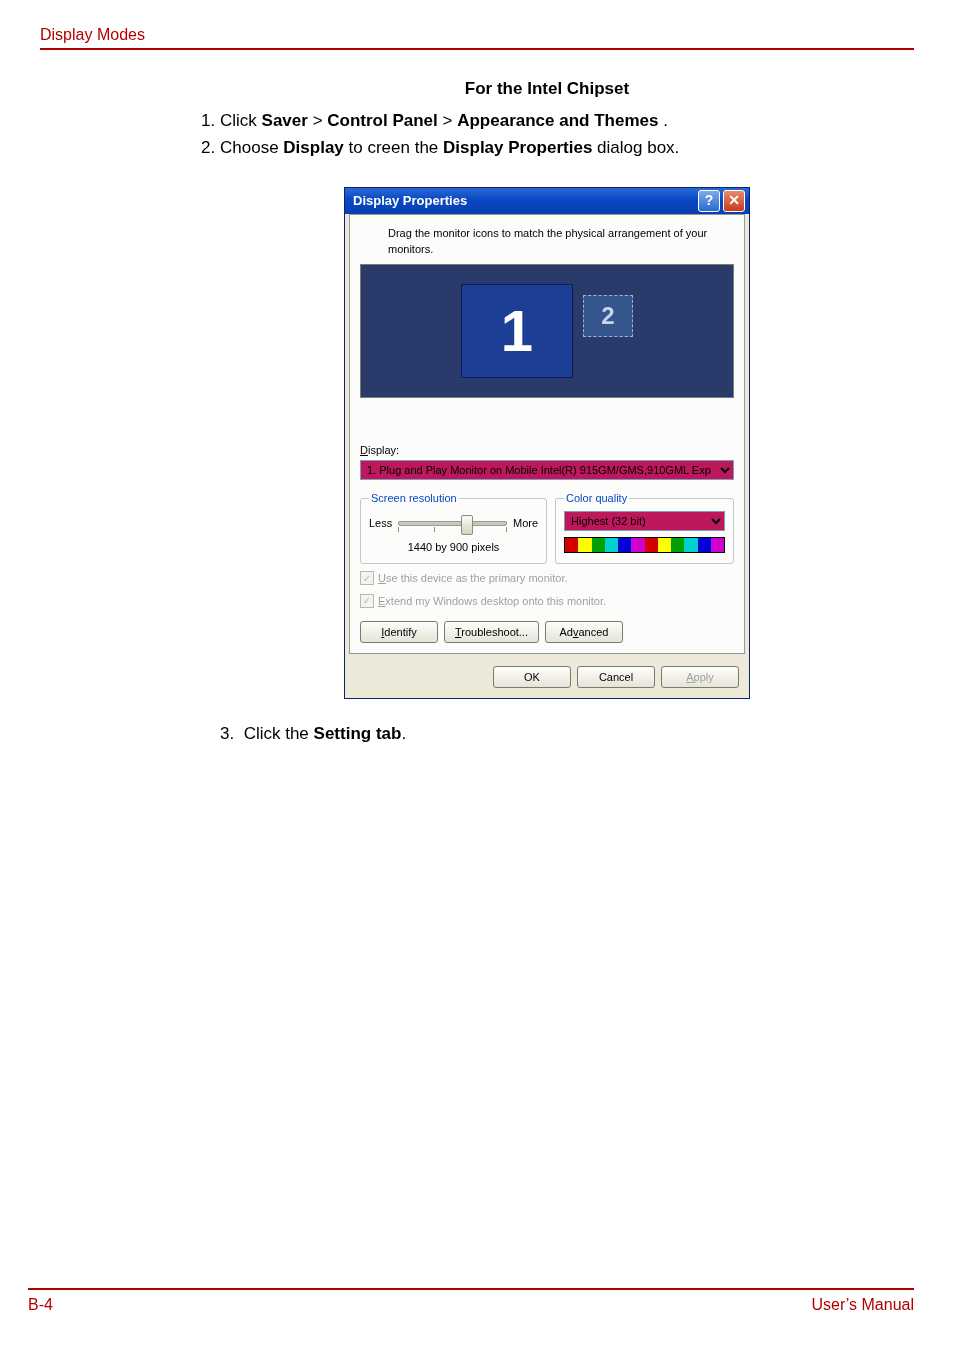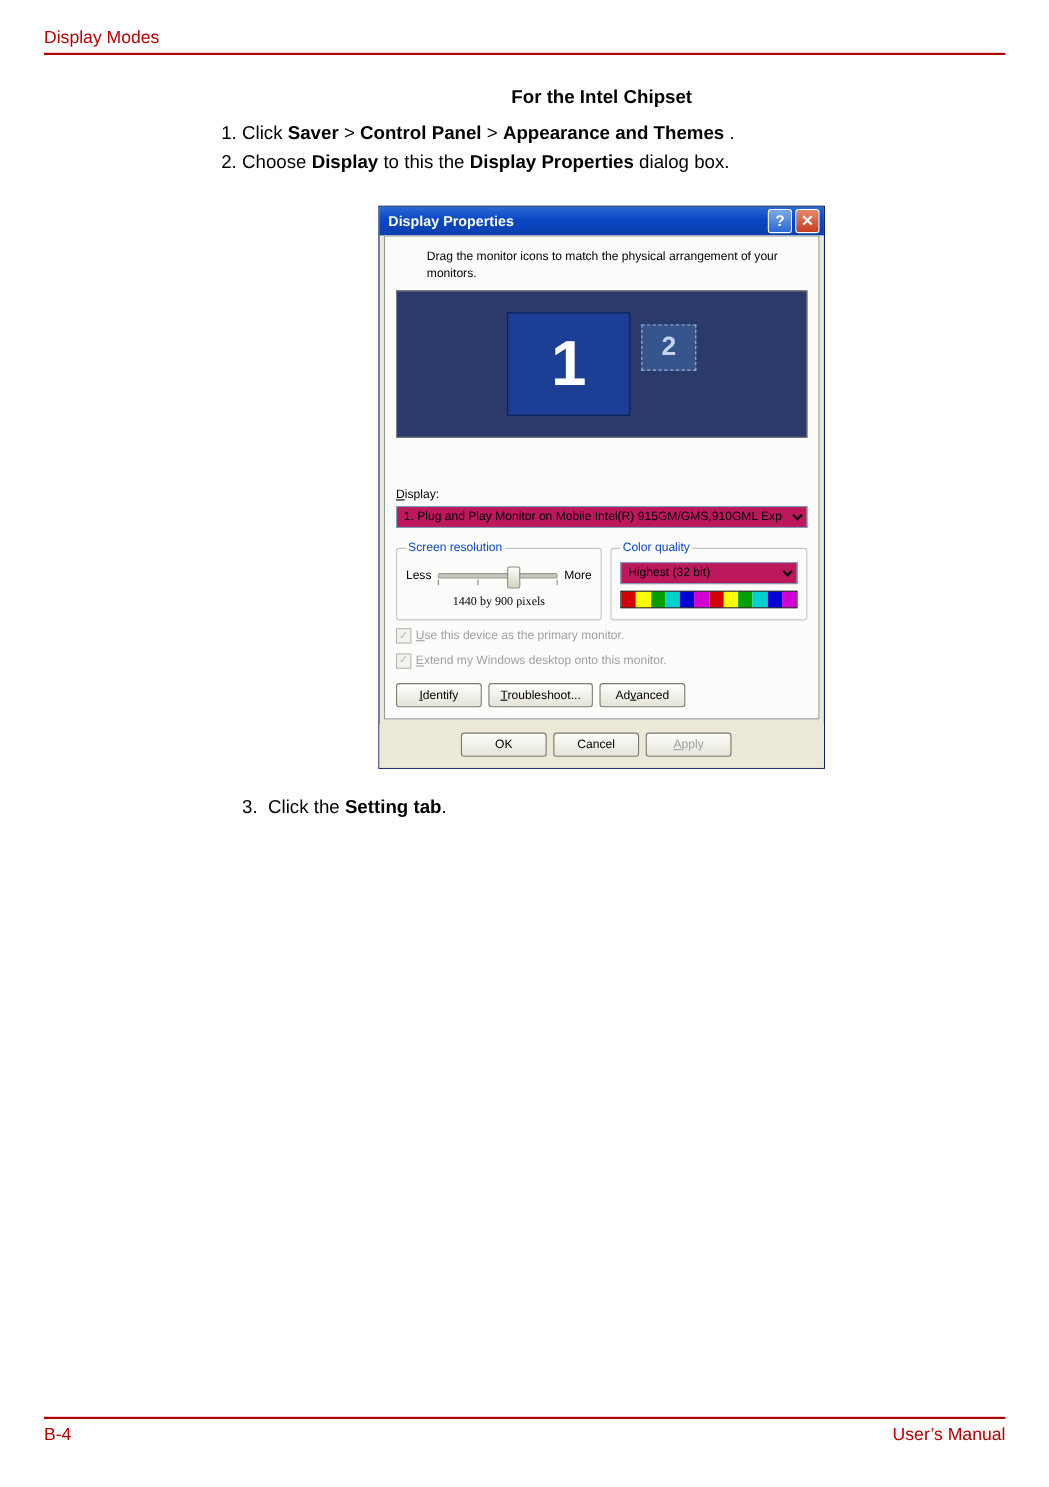--- a/index.html
+++ b/index.html
@@ -170,21 +170,21 @@
   .slider-ticks {
     position: absolute; left: 0; right: 0; top: 14px; height: 5px;
     display: flex; justify-content: space-between;
   }
   .tk { width: 1px; background: #8a8a80; height: 5px; }
   .slider-thumb {
     position: absolute; top: 2px; width: 10px; height: 18px;
     background: linear-gradient(to bottom,#fdfcf6,#d6d3bf);
     border: 1px solid #8a8a80; border-radius: 2px;
   }
-  .res-readout { text-align: center; font-size: 11px; margin-top: 4px; font-family: Liberation Serif, serif; }
+  .res-readout { text-align: center; font-size: 11px; margin-top: 4px; }
 
   .cq-select { width: 100%; margin-bottom: 6px; }
   .cq-bar {
     height: 14px; border: 1px solid #000; display: flex;
   }
   .cq-bar div { flex: 1; }
 
   .chk-row { display: flex; align-items: center; gap: 4px; font-size: 11px; color: #a0a0a0; margin-top: 6px;}
   .chk-row .ul { text-decoration: underline; }
   .chk-box {
@@ -202,30 +202,30 @@
     background: linear-gradient(to bottom,#fdfdfb,#e6e4d8);
     border: 1px solid #7a7a70;
     border-radius: 3px;
     padding: 0 10px;
     cursor: default;
   }
   .xp-btn.disabled { color: #a0a0a0; }
   .xp-btn .ul { text-decoration: underline; }
 
   .dlg-btns {
-    display: flex; gap: 6px; justify-content: center;
+    display: flex; gap: 6px; justify-content: flex-end;
     padding: 8px 10px 10px 0;
     background: #ece9d8;
   }
 
   .step3 { margin-top: 22px; margin-left: 40px; font-size: 17px; }
 
   .footer {
     position: absolute;
-    left: 40px; right: 40px; bottom: 38px;
+    left: 28px; right: 40px; bottom: 38px;
     border-top: 2px solid #b30000;
     padding-top: 6px;
     display: flex;
     color: #b30000;
     font-size: 16px;
   }
   .footer .sp { flex: 1; }
 </style>
 </head>
 <body>
@@ -242,21 +242,21 @@
         <span class="bold">Saver</span>
         <span> &gt; </span>
         <span class="bold">Control Panel</span>
         <span> &gt; </span>
         <span class="bold">Appearance and Themes</span>
         <span>.</span>
       </li>
       <li>
         <span>Choose </span>
         <span class="bold">Display</span>
-        <span> to this the </span>
+        <span> to creen the </span>
         <span class="bold">Display Properties</span>
         <span> dialog box.</span>
       </li>
     </ol>
 
     <div class="dialog">
       <div class="titlebar">
         <span>Display Properties</span>
         <span class="spacer"></span>
         <div class="tb-btn tb-help">

